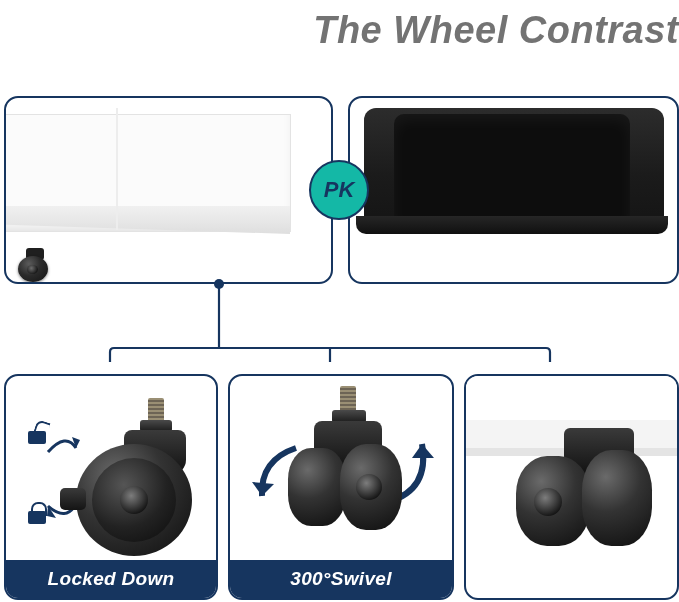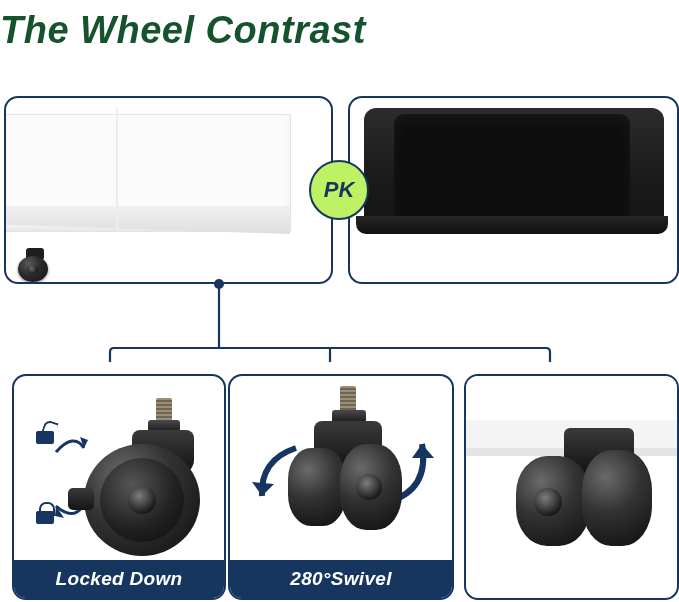--- a/index.html
+++ b/index.html
@@ -14,25 +14,25 @@
     font-family: "Liberation Sans", sans-serif;
     overflow: hidden;
   }
 
   
   .title {
     position: absolute;
     top: 6px;
     left: 0;
     width: 679px;
-    text-align: left;
+    text-align: right;
     font-size: 38px;
     font-weight: bold;
     font-style: italic;
-    color: #14532d;
+    color: #737373;
     letter-spacing: 0.5px;
     line-height: 48px;
     white-space: nowrap;
   }
 
   
   .panel {
     position: absolute;
     border: 2px solid #16355f;
     border-radius: 14px;
@@ -125,21 +125,21 @@
   }
 
   
   .pk-badge {
     position: absolute;
     left: 309px;
     top: 160px;
     width: 56px;
     height: 56px;
     border-radius: 50%;
-    background: #bef264;
+    background: #14b8a6;
     border: 2px solid #16355f;
     color: #16355f;
     font-size: 22px;
     font-weight: bold;
     font-style: italic;
     display: flex;
     align-items: center;
     justify-content: center;
     z-index: 6;
   }
@@ -156,21 +156,21 @@
   
   .card {
     position: absolute;
     top: 374px;
     height: 222px;
     border: 2px solid #16355f;
     border-radius: 14px;
     overflow: hidden;
     background: #ffffff;
   }
-  .card-1 { left: 12px;   width: 210px; }
+  .card-1 { left: 4px;   width: 210px; }
   .card-2 { left: 228px; width: 222px; }
   .card-3 { left: 464px; width: 211px; }
 
   .card-label {
     position: absolute;
     left: 0;
     bottom: 0;
     width: 100%;
     height: 38px;
     background: #16355f;
@@ -333,21 +333,21 @@
 
   <div class="big-wheel" style="left:48px; top:10px; width:140px; height:170px;">
     <div class="bw-thread" style="left:62px; top:0px; width:16px; height:26px;"></div>
     <div class="bw-collar" style="left:54px; top:24px; width:34px; height:13px;"></div>
     <div class="bw-bracket" style="left:36px; top:35px; width:68px; height:48px;"></div>
     <div class="bw-tire" style="left:10px; top:62px; width:58px; height:78px; border-radius:40%;"></div>
     <div class="bw-tire" style="left:62px; top:58px; width:62px; height:86px; border-radius:42%;"></div>
     <div class="bw-cap" style="left:78px; top:88px; width:26px; height:26px;"></div>
   </div>
 
-  <div class="card-label">280°Swivel</div>
+  <div class="card-label">300°Swivel</div>
 </div>
 
 <div class="card card-3">
   <div class="desk-top" style="left:-4px; top:42px; width:220px; height:30px;"></div>
   <div class="desk-edge" style="left:-4px; top:72px; width:220px; height:8px;"></div>
   <div style="position:absolute; left:-4px; top:0px; width:220px; height:44px; background:#ffffff;"></div>
 
   <div class="big-wheel" style="left:40px; top:52px; width:150px; height:130px;">
     <div class="bw-bracket" style="left:58px; top:0px; width:70px; height:46px; border-radius:6px 6px 18px 18px;"></div>
     <div class="bw-tire" style="left:10px; top:28px; width:74px; height:90px; border-radius:42%;"></div>

